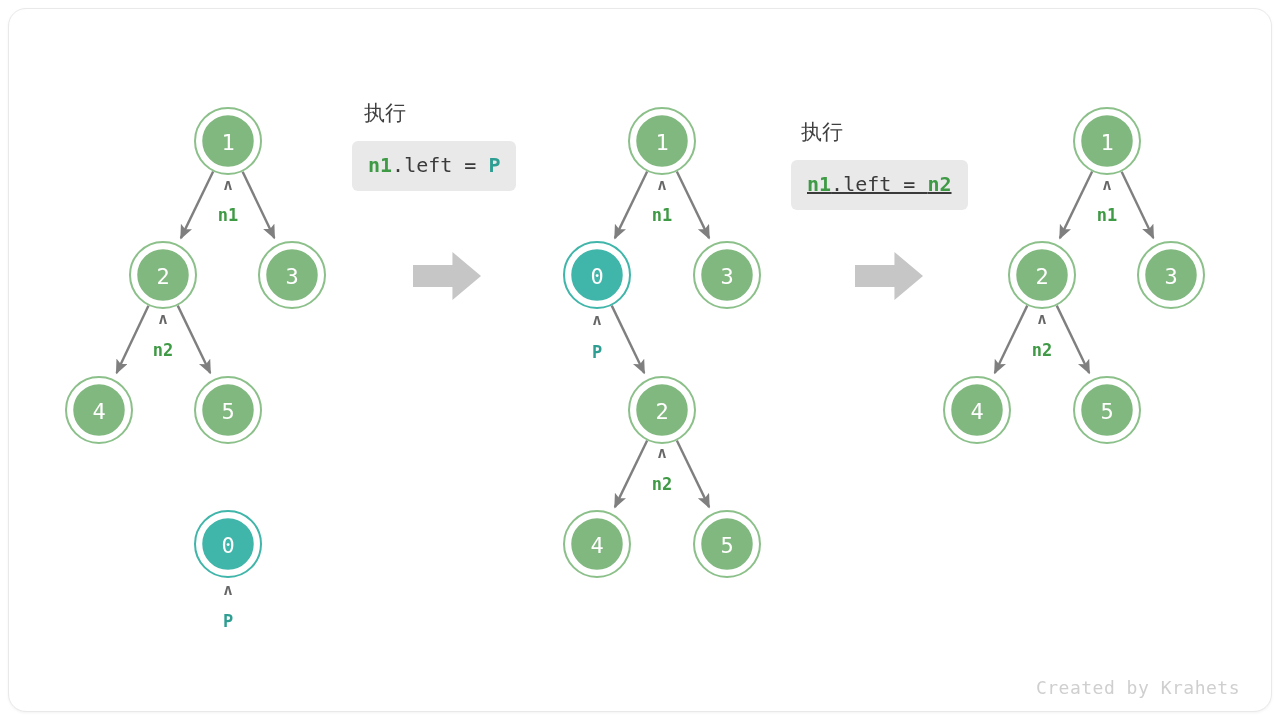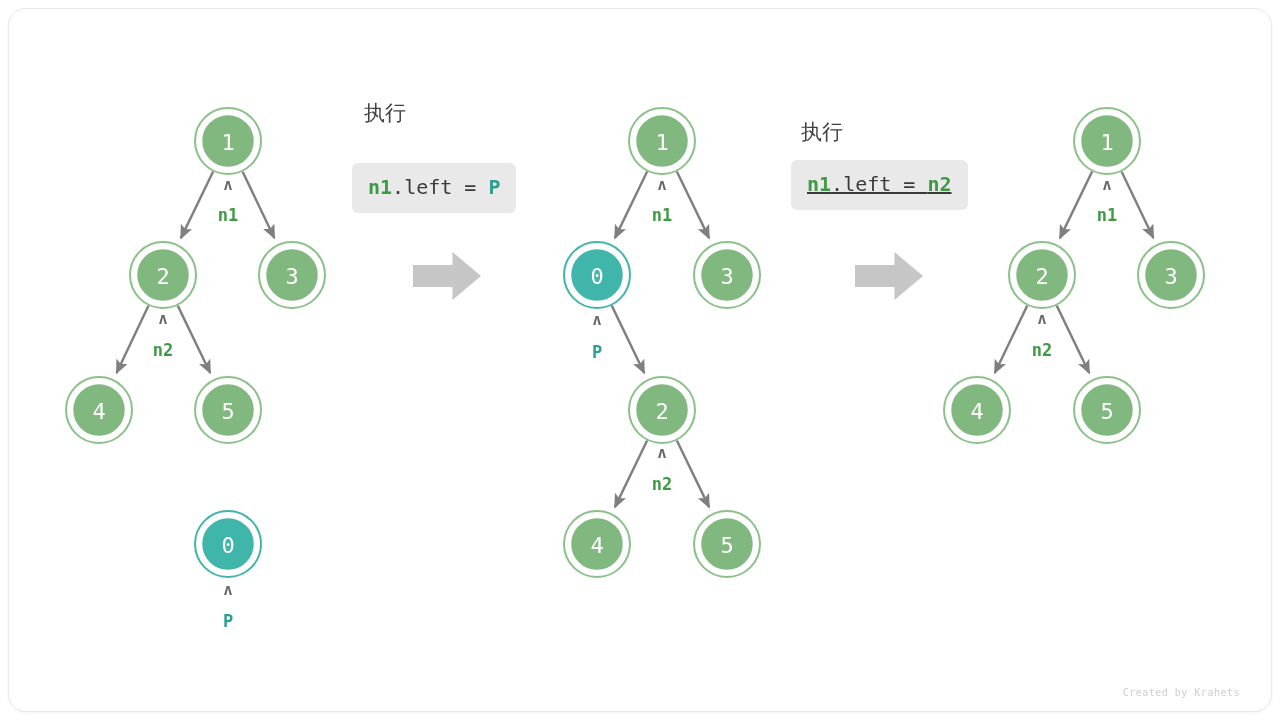--- a/index.html
+++ b/index.html
@@ -84,21 +84,21 @@
   }
   .code-line { display: block; }
   .tok-n { color: #3f9a45; font-weight: bold; }
   .tok-p { color: #2f9e92; font-weight: bold; }
   .tok-plain { color: #3a3a3a; }
   .credit {
     position: absolute;
     right: 40px;
     bottom: 22px;
     font-family: "DejaVu Sans Mono", monospace;
-    font-size: 10px;
+    font-size: 18px;
     color: #cfcfcf;
     letter-spacing: 0.5px;
     white-space: nowrap;
   }
 </style>
 </head>
 <body>
 
 <div id="root">
   <div id="card"></div>
@@ -229,21 +229,21 @@
         <text x="1042" y="324" class="caret">ʌ</text>
         <text x="1042" y="350" class="ptr-label" fill="#3f9a45">n2</text>
       </g>
       <g>
         <polygon points="413,264.96 452.44,264.96 452.44,252 481,276 452.44,300 452.44,287.03999999999996 413,287.03999999999996" class="big-arrow" fill="#c6c6c6"></polygon>
         <polygon points="855,264.96 894.44,264.96 894.44,252 923,276 894.44,300 894.44,287.03999999999996 855,287.03999999999996" class="big-arrow" fill="#c6c6c6"></polygon>
       </g>
     </svg>
 
   <div class="exec-title" id="step1-title" style="left: 364px; top: 99px;">执行</div>
-  <div class="code-box" id="step1-box" style="left: 352px; top: 141px; margin-top: 22px;">
+  <div class="code-box" id="step1-box" style="left: 352px; top: 141px;">
       <span class="code-line"><span class="tok-n">n1</span><span class="tok-plain">.left = </span><span class="tok-p">P</span></span>
     </div>
 
   <div class="exec-title" id="step2-title" style="left: 801px; top: 118px;">执行</div>
   <div class="code-box" id="step2-box" style="left: 791px; top: 160px; text-decoration: underline;">
       <span class="code-line"><span class="tok-n">n1</span><span class="tok-plain">.left = </span><span class="tok-n">n2</span></span>
     </div>
 
   <div class="credit">Created by Krahets</div>
 </div>

